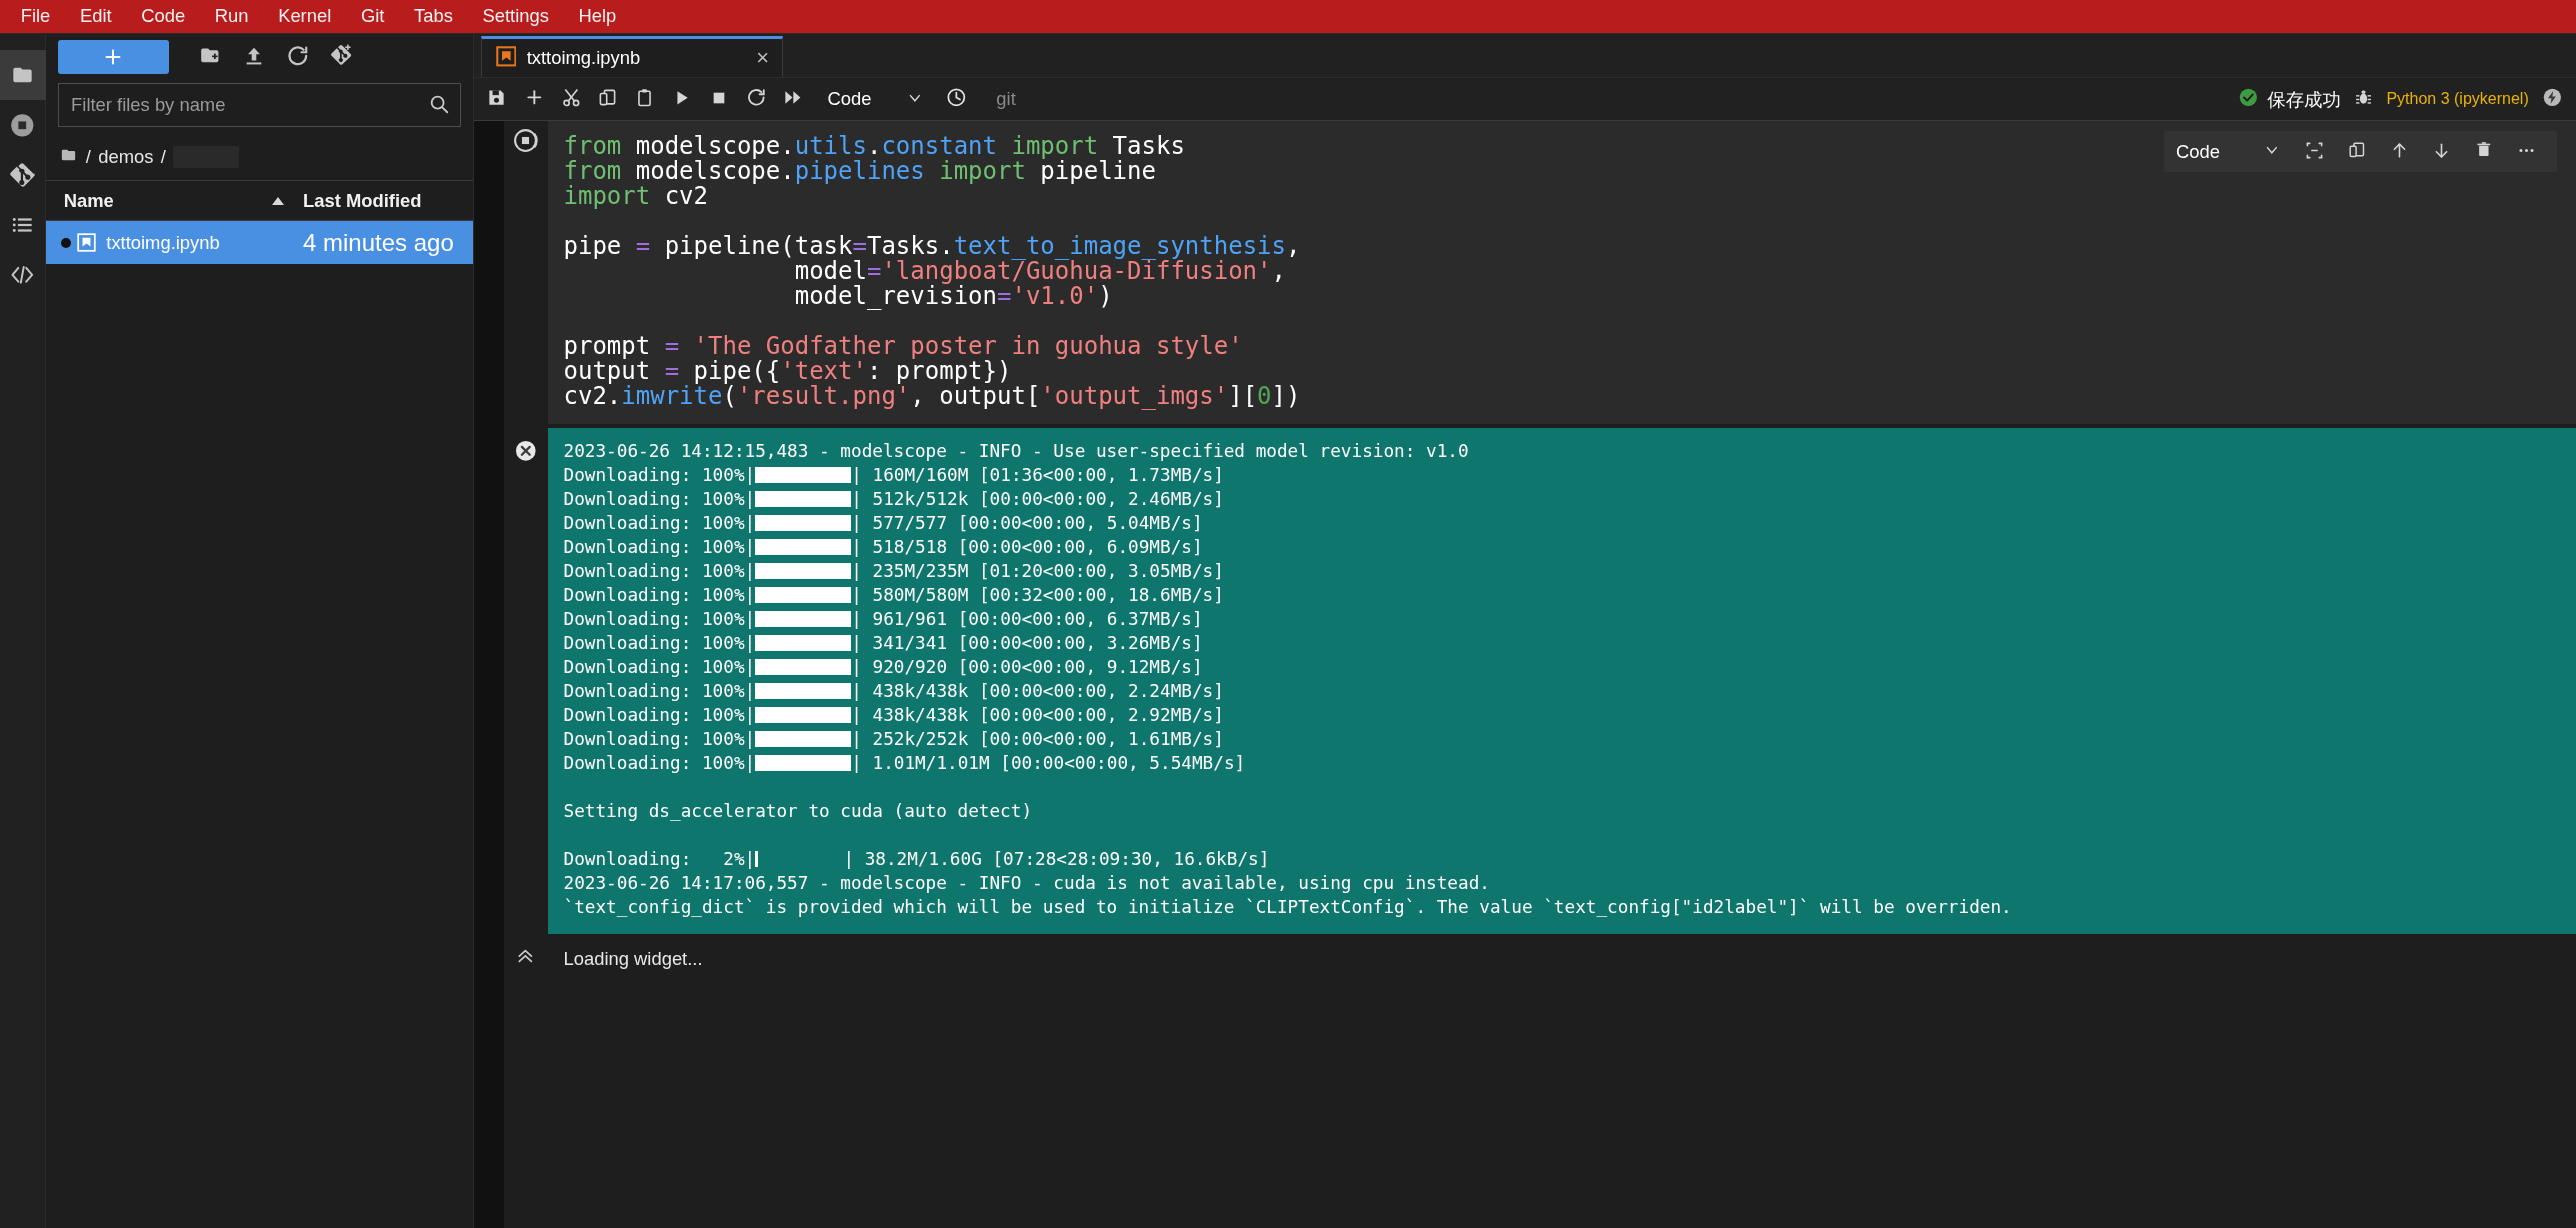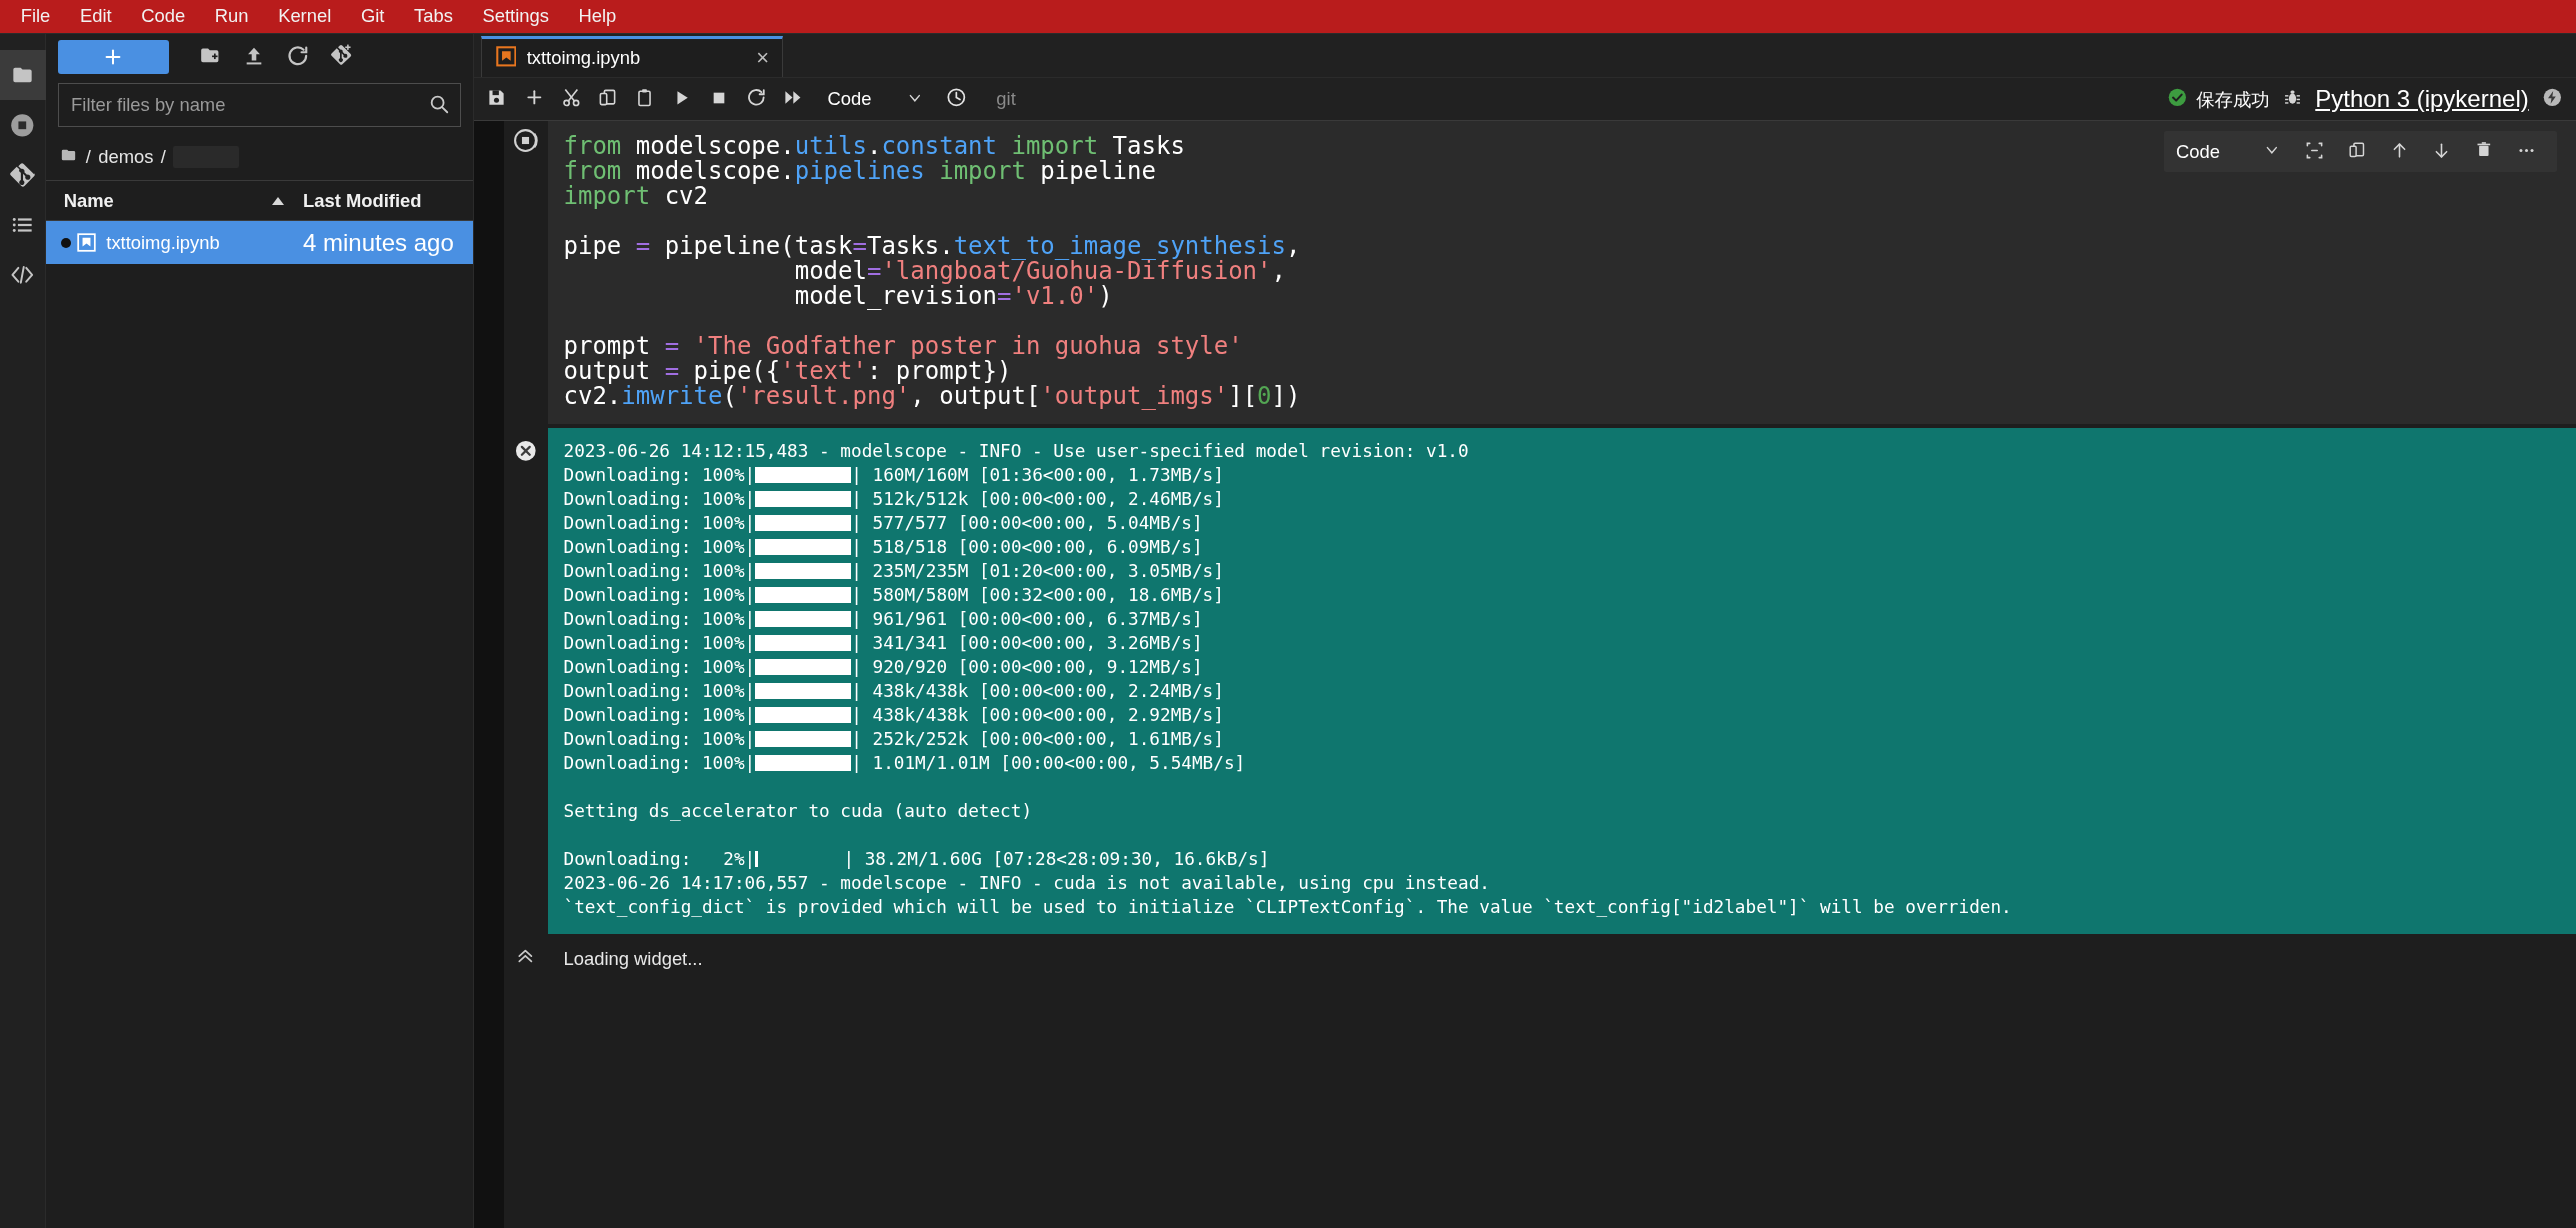--- a/index.html
+++ b/index.html
@@ -170,21 +170,21 @@
   .tb-select{
     display:flex;align-items:center;gap:35px;
     margin-left:16px;margin-right:13.3px;
     cursor:pointer;
   }
   .tb-select .lbl{font-size:18.4px;color:#fff;}
   .tb-git{font-size:18.4px;color:#8a8a8a;margin-left:22px;cursor:pointer;}
   .tb-right{margin-left:auto;display:flex;align-items:center;gap:13.3px;padding-right:13.3px;}
   .save-status{display:flex;align-items:center;gap:8.9px;}
   .save-status .txt{font-size:18.4px;color:#ffffff;}
-  .kernel-name{font-size:24px;color:#ffffff;text-decoration:underline;}
+  .kernel-name{font-size:16px;color:#eab308;}
 
   
   .nb-body{flex:1;position:relative;background:#111111;overflow:hidden;}
   .nb-paper{
     position:absolute;left:29.5px;top:0;right:0;bottom:0;
     background:#1e1e1e;
   }
   .cell-toolbar{
     position:absolute;right:19px;top:10.3px;
     height:41px;background:#333333;border-radius:2.2px;

